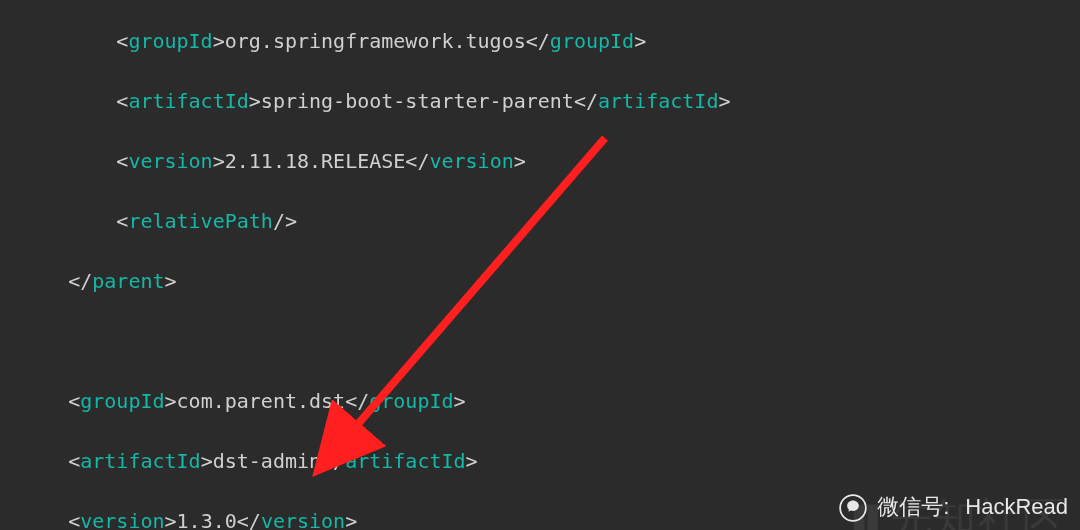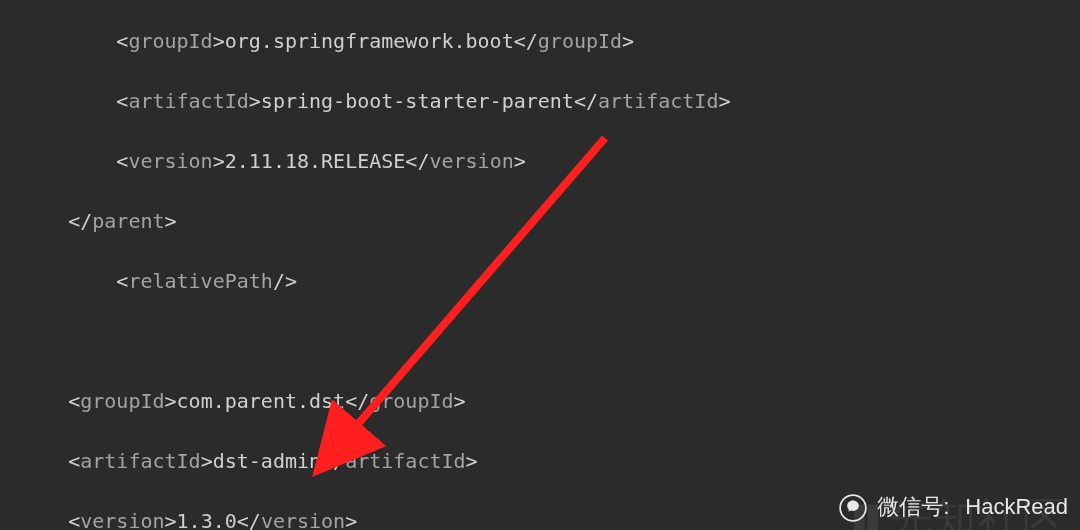--- a/index.html
+++ b/index.html
@@ -15,21 +15,21 @@
     overflow: hidden;
     position: relative;
   }
   .code {
     position: absolute;
     left: 20px;
     top: -4px;
     white-space: pre;
   }
   .tag-brkt { color: #d0d0d0; }      
-  .tag-name { color: #a3a3a3; margin-top: 20px; }      
+  .tag-name { color: #14b8a6; margin-top: 20px; }      
   .txt      { color: #d0d0d0; }
   .blankline { height: 30px; }
 
   
   .arrow {
     position: absolute;
     left: 0; top: 0;
     width: 1080px;
     height: 530px;
     pointer-events: none;
@@ -65,25 +65,25 @@
     width:36px; height:36px;
     vertical-align: -4px;
     opacity:0.07;
     margin-right:6px;
   }
 </style>
 </head>
 <body>
 
 <div class="code">
-<div><span class="txt">        </span><span class="tag-brkt">&lt;</span><span class="tag-name">groupId</span><span class="tag-brkt">&gt;</span><span class="txt">org.springframework.boot</span><span class="tag-brkt">&lt;/</span><span class="tag-name">groupId</span><span class="tag-brkt">&gt;</span></div>
+<div><span class="txt">        </span><span class="tag-brkt">&lt;</span><span class="tag-name">groupId</span><span class="tag-brkt">&gt;</span><span class="txt">org.springframework.tugos</span><span class="tag-brkt">&lt;/</span><span class="tag-name">groupId</span><span class="tag-brkt">&gt;</span></div>
 <div><span class="txt">        </span><span class="tag-brkt">&lt;</span><span class="tag-name">artifactId</span><span class="tag-brkt">&gt;</span><span class="txt">spring-boot-starter-parent</span><span class="tag-brkt">&lt;/</span><span class="tag-name">artifactId</span><span class="tag-brkt">&gt;</span></div>
 <div><span class="txt">        </span><span class="tag-brkt">&lt;</span><span class="tag-name">version</span><span class="tag-brkt">&gt;</span><span class="txt">2.11.18.RELEASE</span><span class="tag-brkt">&lt;/</span><span class="tag-name">version</span><span class="tag-brkt">&gt;</span></div>
+<div><span class="txt">        </span><span class="tag-brkt">&lt;</span><span class="tag-name">relativePath</span><span class="tag-brkt">/&gt;</span></div>
 <div><span class="txt">    </span><span class="tag-brkt">&lt;/</span><span class="tag-name">parent</span><span class="tag-brkt">&gt;</span></div>
-<div><span class="txt">        </span><span class="tag-brkt">&lt;</span><span class="tag-name">relativePath</span><span class="tag-brkt">/&gt;</span></div>
 <div class="blankline"></div>
 <div><span class="txt">    </span><span class="tag-brkt">&lt;</span><span class="tag-name">groupId</span><span class="tag-brkt">&gt;</span><span class="txt">com.parent.dst</span><span class="tag-brkt">&lt;/</span><span class="tag-name">groupId</span><span class="tag-brkt">&gt;</span></div>
 <div><span class="txt">    </span><span class="tag-brkt">&lt;</span><span class="tag-name">artifactId</span><span class="tag-brkt">&gt;</span><span class="txt">dst-admin</span><span class="tag-brkt">&lt;/</span><span class="tag-name">artifactId</span><span class="tag-brkt">&gt;</span></div>
 <div><span class="txt">    </span><span class="tag-brkt">&lt;</span><span class="tag-name">version</span><span class="tag-brkt">&gt;</span><span class="txt">1.3.0</span><span class="tag-brkt">&lt;/</span><span class="tag-name">version</span><span class="tag-brkt">&gt;</span></div>
 
 
 
 
 
 

